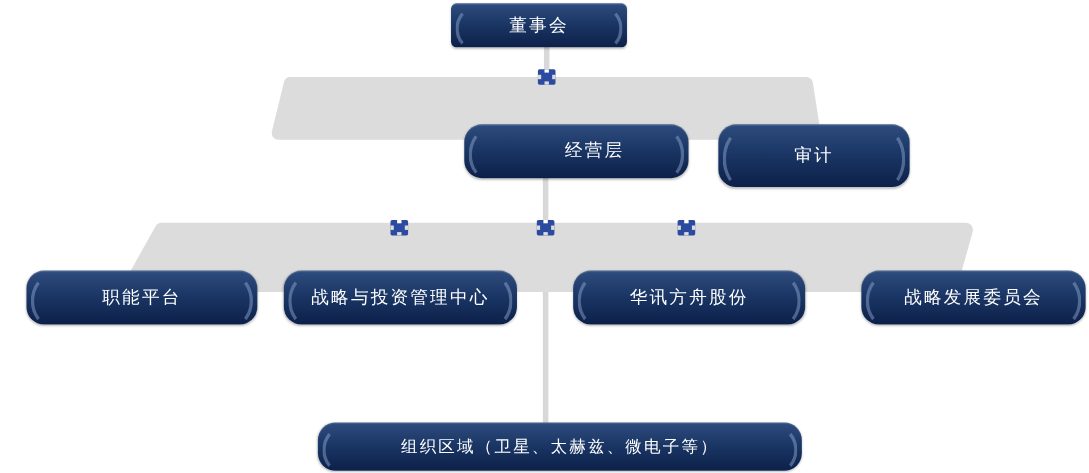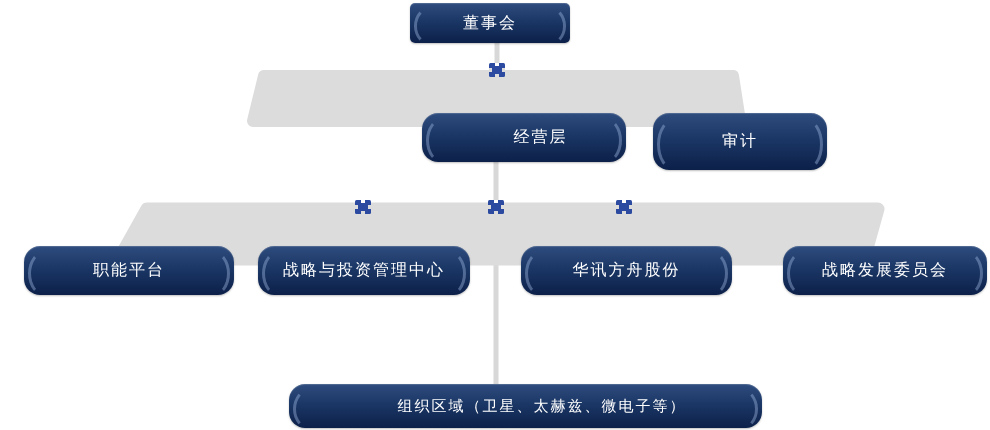--- a/index.html
+++ b/index.html
@@ -38,21 +38,21 @@
   .node::after{right:4px;border-right-color:rgba(150,176,216,0.45);}
 
   .node-board      {left:410px;top:3px;  width:160px;height:40px;border-radius:5px;}
   .node-committee  {left:167px;top:113px;width:174px;height:49px;}
   .node-management {left:422px;top:113px;width:171px;height:49px;padding-left:33px;}
   .node-audit      {left:653px;top:113px;width:174px;height:57px;}
   .node-functional {left:0px;  top:246px;width:210px;height:49px;margin-left:24px;}
   .node-investment {left:258px;top:246px;width:212px;height:49px;}
   .node-huaxun     {left:521px;top:246px;width:211px;height:49px;align-items:center;}
   .node-operations {left:783px;top:246px;width:204px;height:49px;}
-  .node-regions    {left:289px;top:384px;width:440px;height:44px;font-size:15px;padding-left:33px;}
+  .node-regions    {left:289px;top:384px;width:440px;height:44px;font-size:15px;}
 </style>
 </head>
 <body>
 
 <div class="canvas">
 
   <svg class="layer-svg" width="990" height="430" viewBox="0 0 990 430">
 
     <line x1="497" y1="41" x2="497" y2="72" stroke="#d8d8d8" stroke-width="5"></line>
     <line x1="496" y1="160" x2="496" y2="387" stroke="#d8d8d8" stroke-width="5"></line>

